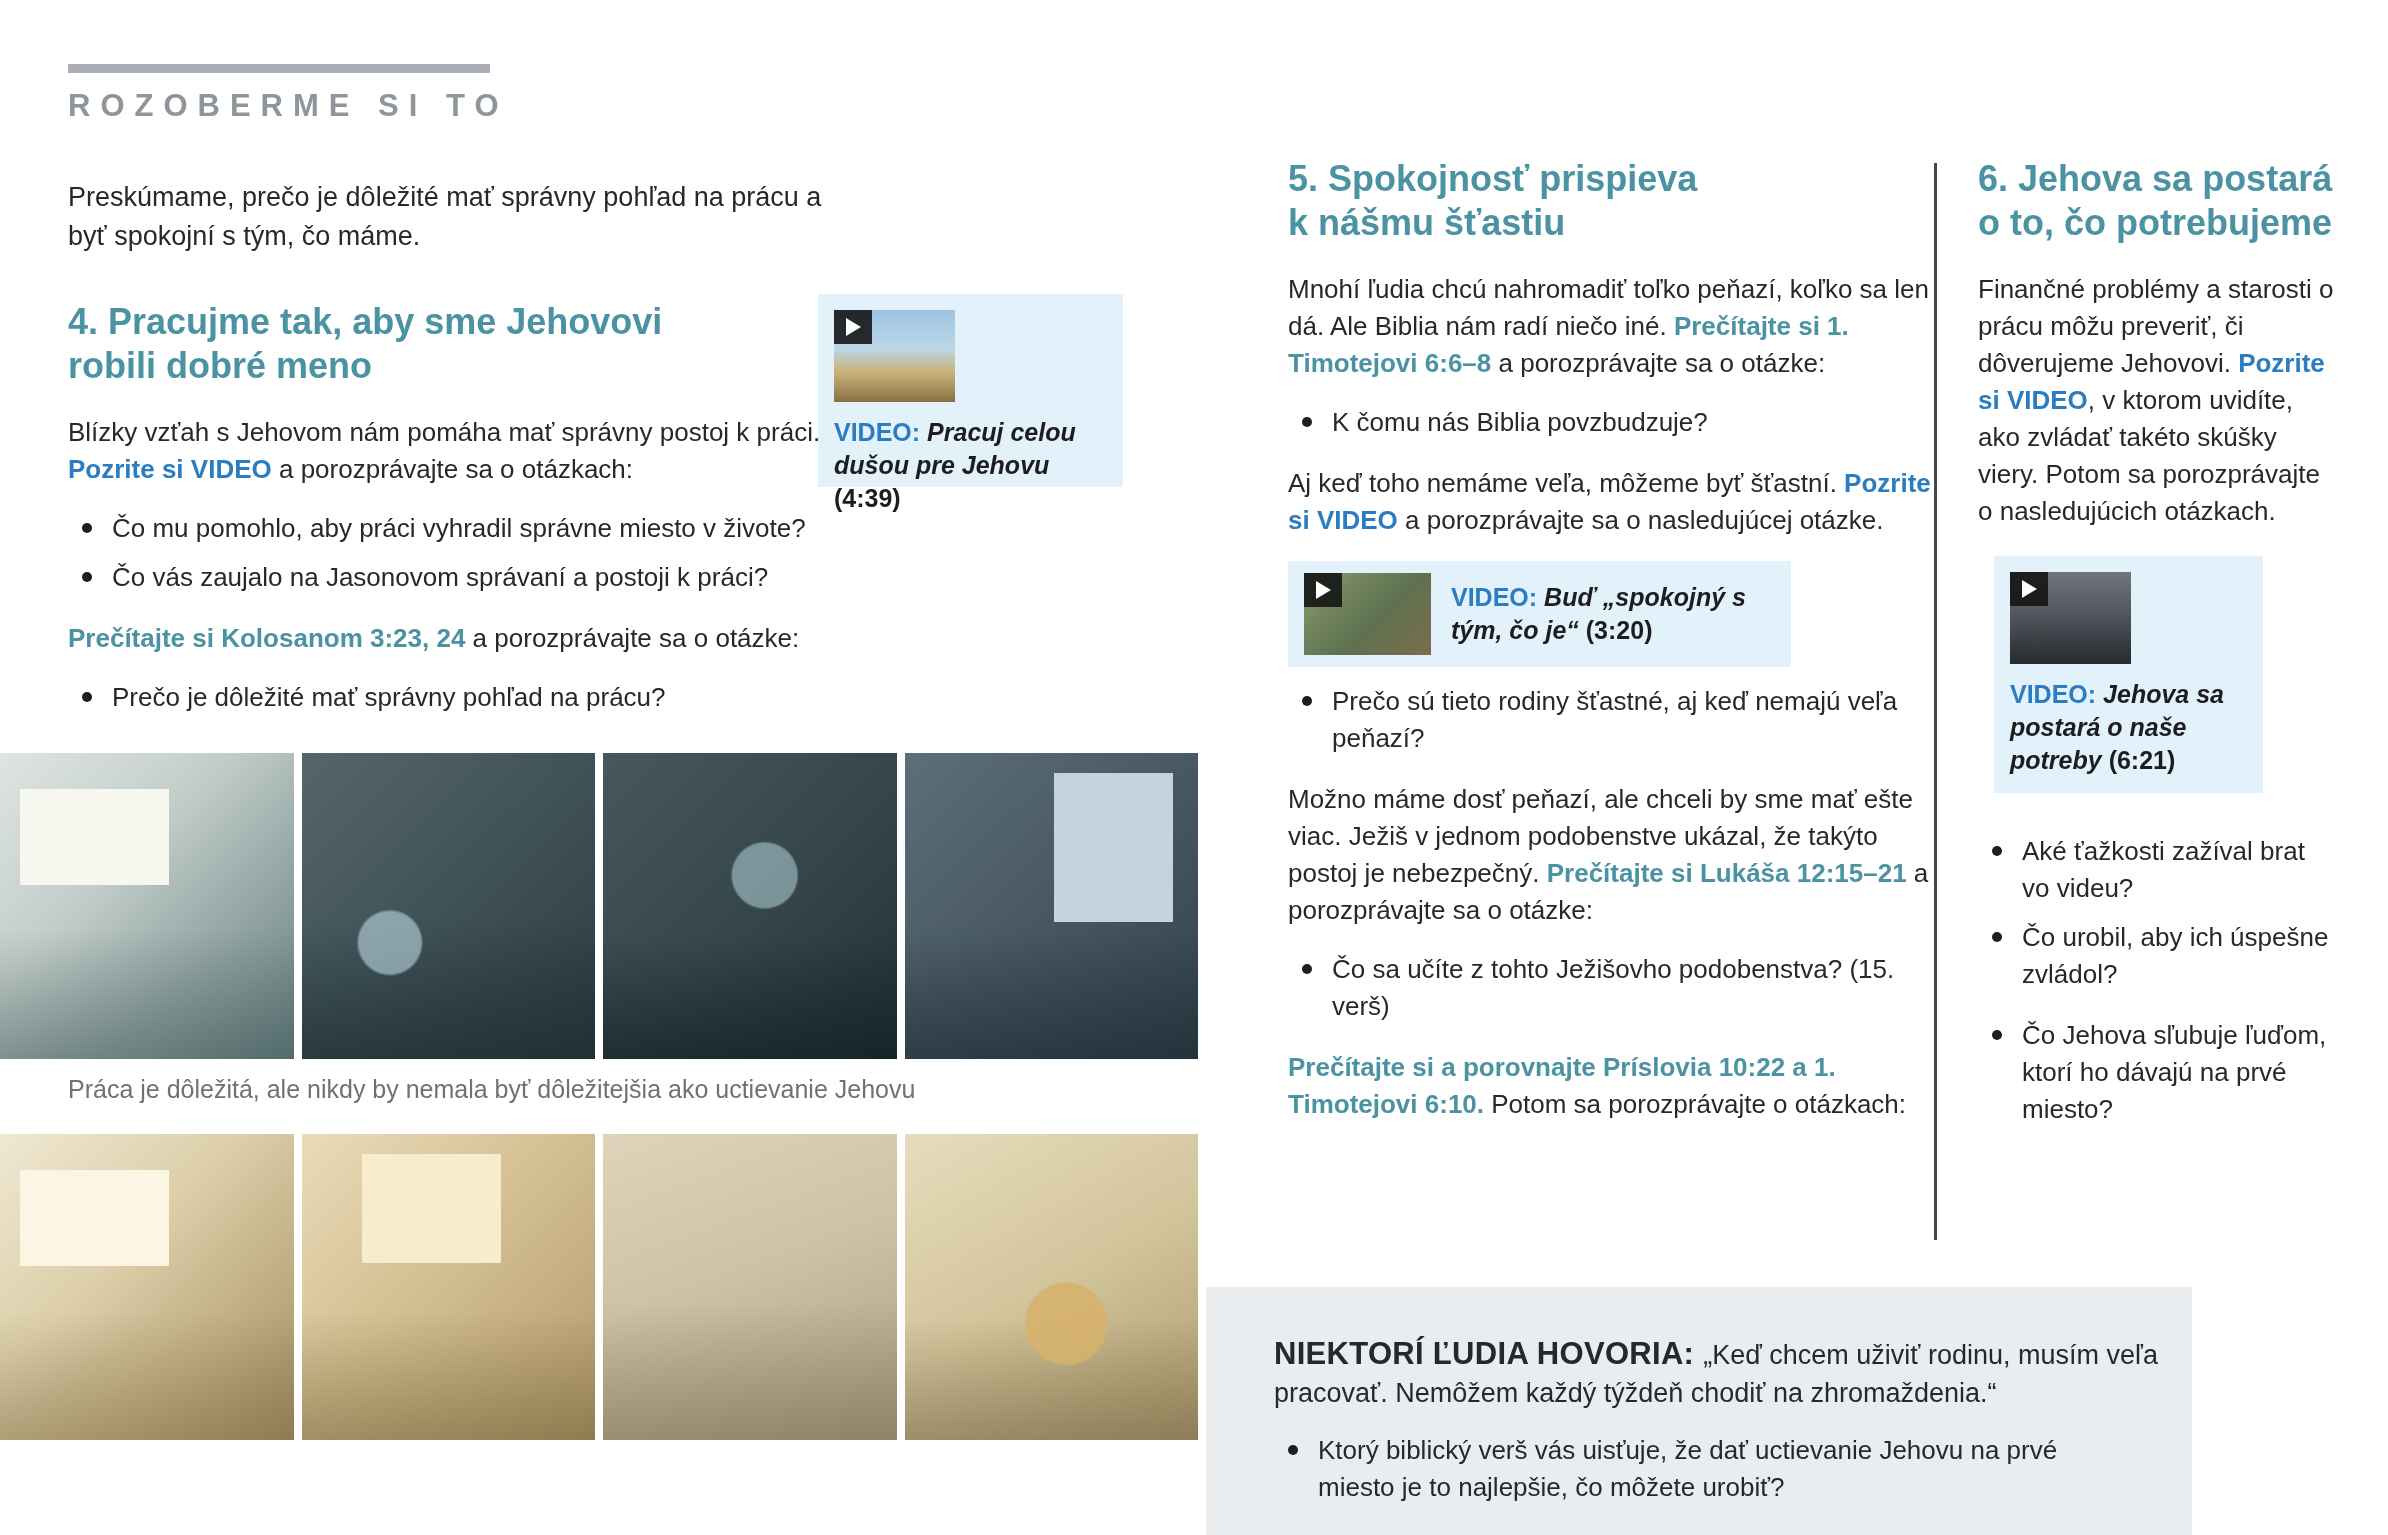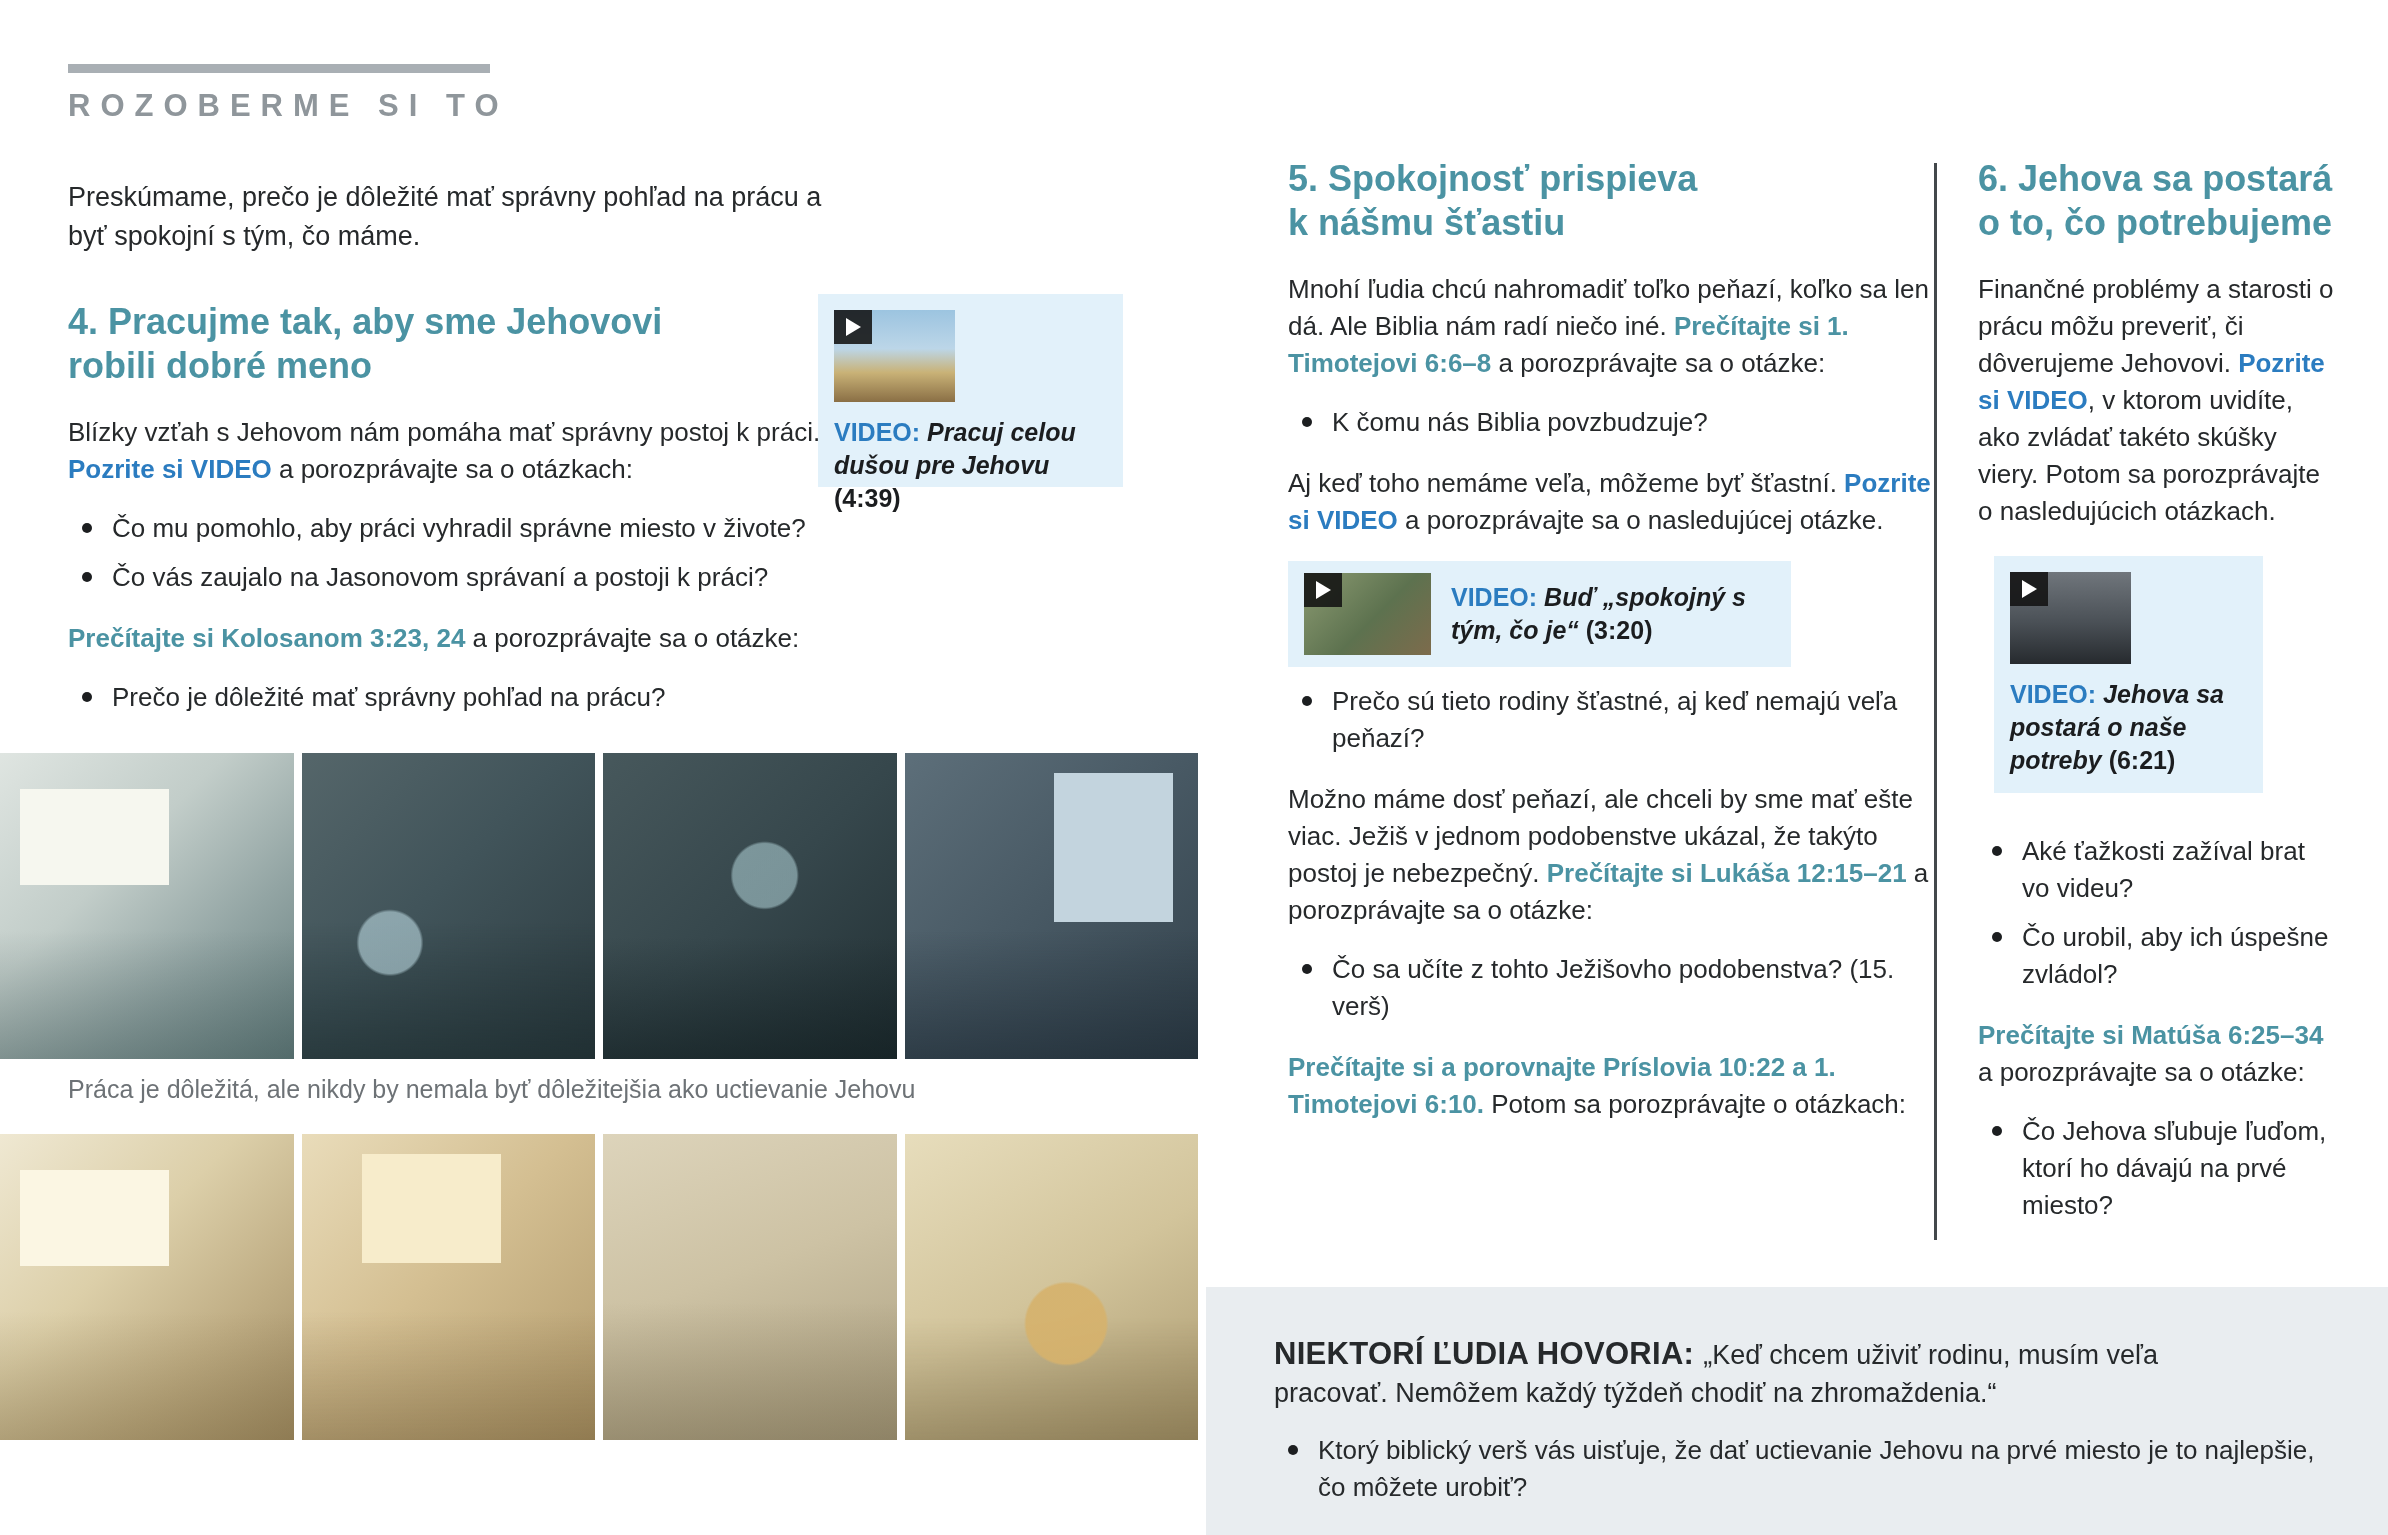--- a/index.html
+++ b/index.html
@@ -87,21 +87,21 @@
       linear-gradient(160deg,#ddd4bb 0%,#cdc2a4 45%,#a99d7e 100%);}
   .a8{background:radial-gradient(circle at 55% 62%,rgba(214,178,108,.9) 0 16%,transparent 17%),
       linear-gradient(to top,rgba(96,82,48,.4),transparent 40%),
       linear-gradient(150deg,#e7ddbc 0%,#d2c49b 50%,#ab9a70 100%);}
 
   .artcap{position:absolute;left:68px;top:1075px;font-size:25px;color:var(--c-caption,#6d7276);}
 
   .divider{position:absolute;left:1934px;top:163px;width:3px;height:1077px;background:var(--c-divider,#43484b);}
 
   
-  .graybox{position:absolute;left:1206px;top:1287px;width:1182px;height:249px;
+  .graybox{position:absolute;left:1206px;top:1287px;width:986px;height:249px;
            background:var(--c-grayboxbg,#e9edf0);box-sizing:border-box;padding:48px 60px 0 68px;}
   .graybox p.body{width:1005px;font-size:27px;line-height:38px;margin-bottom:20px;}
   .graybox ul.q li{font-size:26px;line-height:37px;}
 </style>
 </head>
 <body>
 
 <div id="page">
 
   <div class="rule"></div>
@@ -191,21 +191,20 @@
         <span class="vlabel">VIDEO:</span>
          <span class="vtitle">Jehova sa postará o naše potreby</span>
          <span class="vdur">(6:21)</span>
       </div>
     </div>
 
     <ul class="q">
       <li>Aké ťažkosti zažíval brat vo videu?</li>
       <li>Čo urobil, aby ich úspešne zvládol?</li>
     </ul>
-    <p class="body"><span class="r-teal">Prečítajte si Matúša 6:25–34</span><span> a porozprávajte sa o otázke:</span></p>
     <ul class="q">
       <li>Čo Jehova sľubuje ľuďom, ktorí ho dávajú na prvé miesto?</li>
     </ul>
   </div>
 
   <div class="graybox">
     <p class="body"><span class="r-gbhead">NIEKTORÍ ĽUDIA HOVORIA: </span><span>„Keď chcem uživiť rodinu, musím veľa pracovať. Nemôžem každý týždeň chodiť na zhromaždenia.“</span></p>
     <ul class="q">
       <li>Ktorý biblický verš vás uisťuje, že dať uctievanie Jehovu na prvé miesto je to najlepšie, čo môžete urobiť?</li>
     </ul>

